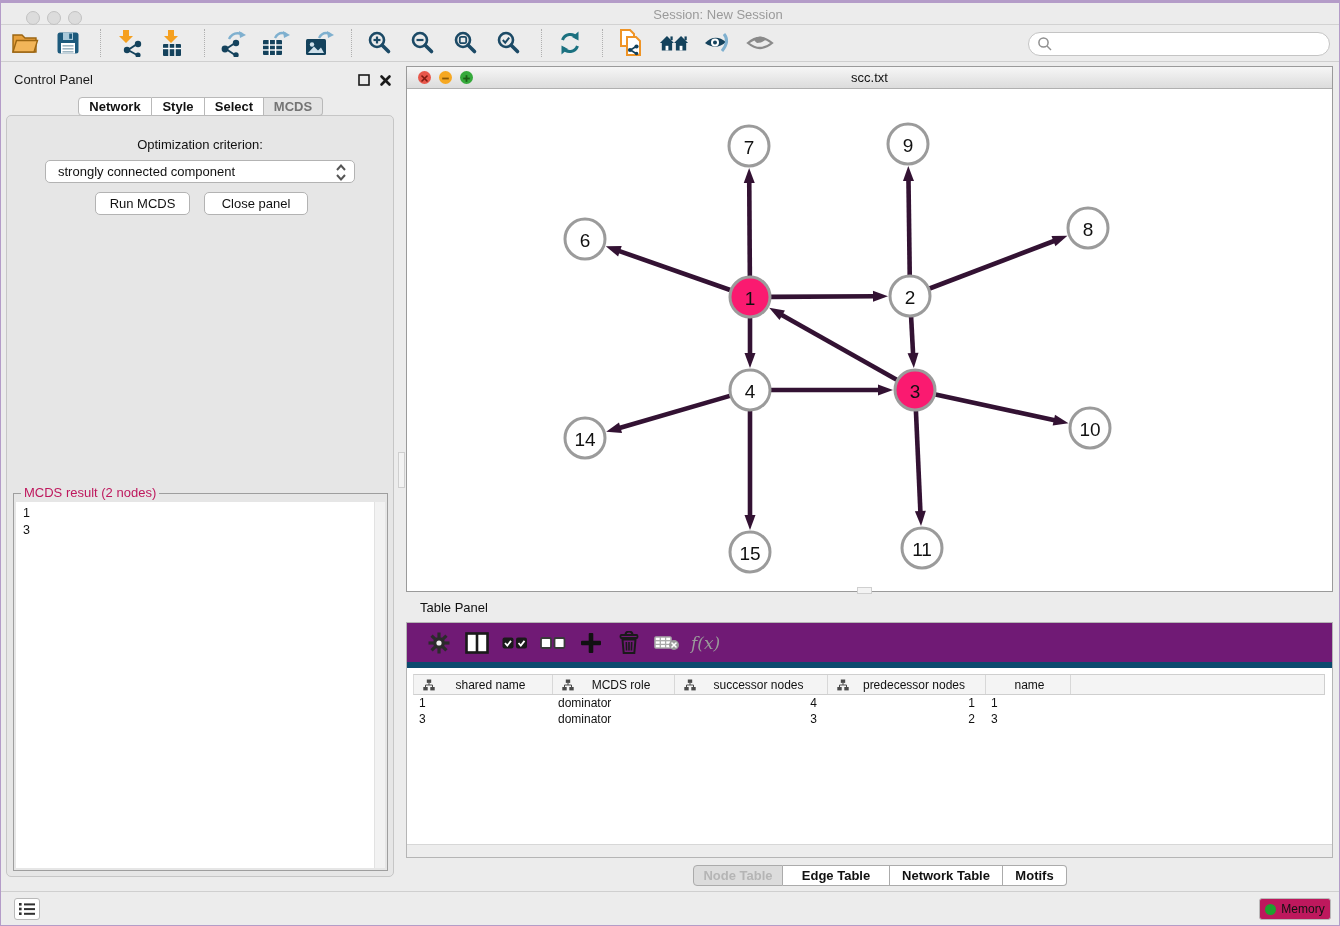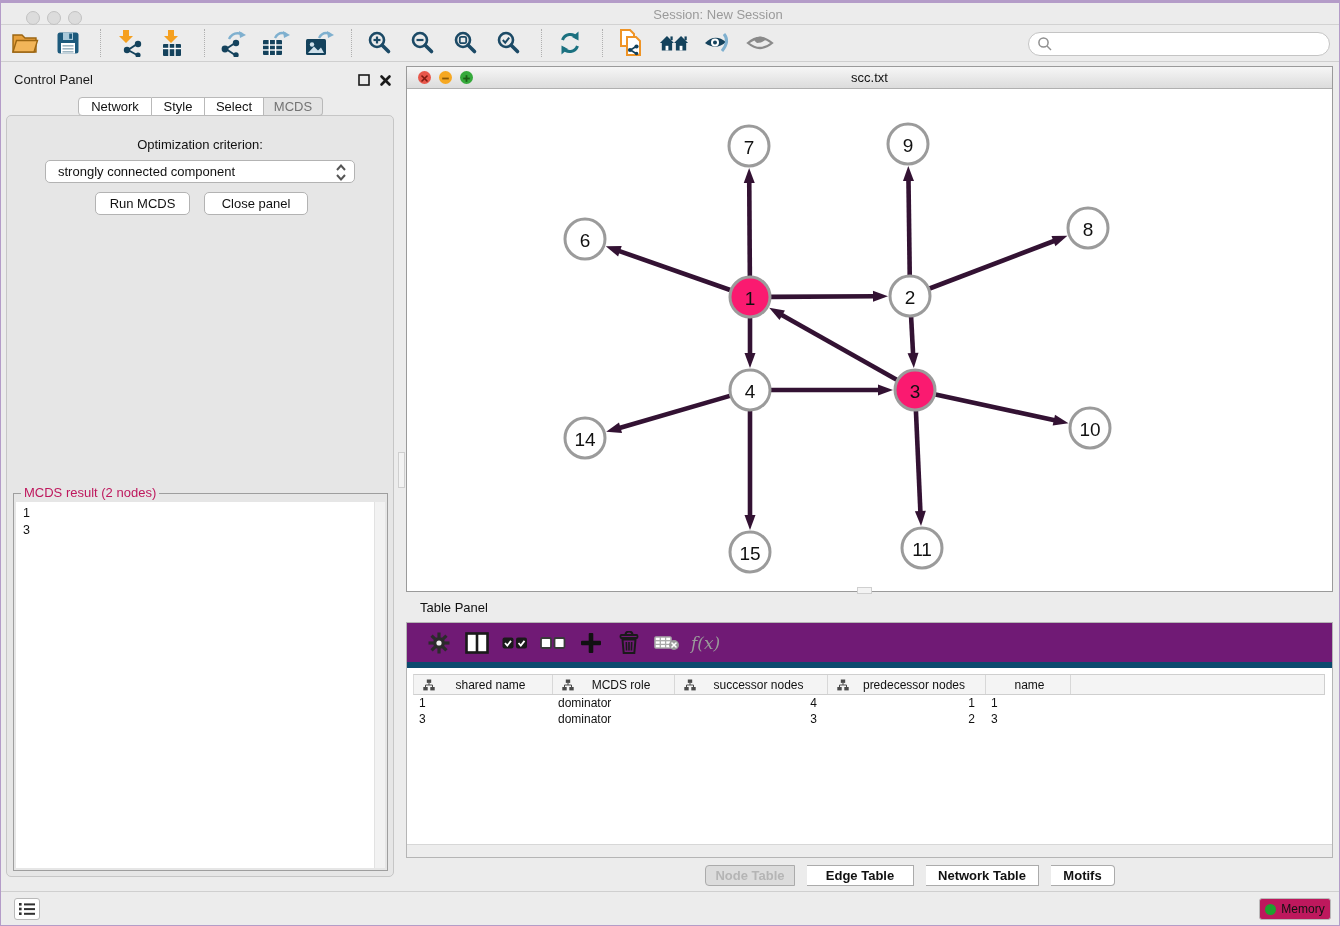--- a/index.html
+++ b/index.html
@@ -19,21 +19,21 @@
   .tb-sep{width:1px;height:28px;border-left:1px dotted #b0b0b0;margin:0 12px 0 4px;}
   .searchbox{position:absolute;right:10px;top:32px;width:292px;height:22px;background:#fff;border:1px solid #c4c4c4;
              border-radius:12px;display:flex;align-items:center;padding-left:8px;}
   .searchbox input{border:none;outline:none;flex:1;height:18px;font-size:12px;background:transparent;}
 
   
   .cp-header{position:absolute;left:0;top:68px;width:400px;height:24px;}
   .cp-title{position:absolute;left:14px;top:4px;font-size:13px;color:#1a1a1a;}
   .win-btn{position:absolute;top:5px;width:13px;height:13px;}
   .cp-tabs{position:absolute;left:78px;top:97px;height:19px;display:flex;z-index:5;}
-  .cp-tab{box-sizing:border-box;border:1px solid #b9b9b9;border-left-width:0;background:#fff;font-size:13px;font-weight:normal;
+  .cp-tab{box-sizing:border-box;border:1px solid #b9b9b9;border-left-width:0;background:#fff;font-size:13px;font-weight:bold;
           display:flex;align-items:center;justify-content:center;padding:0 2px;}
   .cp-tab:first-child{border-left-width:1px;border-radius:4px 0 0 4px;}
   .cp-tab:last-child{border-radius:0 4px 4px 0;}
   .cp-tab.active{background:#e4e4e4;color:#737373;}
   .cp-tab:nth-child(1){width:74px;}.cp-tab:nth-child(2){width:53px;}
   .cp-tab:nth-child(3){width:59px;}.cp-tab:nth-child(4){width:59px;}
   .cp-body{position:absolute;left:6px;top:115px;width:388px;height:762px;background:#e6e6e6;
            border:1px solid #c6c6c6;border-radius:5px;box-sizing:border-box;}
   .opt-label{position:absolute;left:0;top:21px;width:100%;text-align:center;font-size:13px;}
   .dropdown{position:absolute;left:38px;top:44px;width:310px;height:23px;background:#fff;border:1px solid #b3b3b3;
@@ -72,21 +72,21 @@
   .thead{display:flex;height:21px;background:#f4f4f4;border:1px solid #cfcfcf;border-left:1px solid #dcdcdc;box-sizing:border-box;}
   .th{display:flex;align-items:center;border-right:1px solid #d8d8d8;font-size:12px;padding-left:9px;box-sizing:border-box;}
   .th .th-label{flex:1;text-align:center;padding-right:6px;}
   .th svg{flex:0 0 auto;}
   .th-filler{flex:1;border-right:none;}
   .tr{display:flex;height:16px;align-items:center;}
   .td{font-size:12px;box-sizing:border-box;padding:0 10px 0 6px;overflow:hidden;white-space:nowrap;}
   .tp-bottom-strip{position:absolute;left:0;right:0;bottom:0;height:12px;background:#ededed;border-top:1px solid #d7d7d7;}
   .tp-tabs{position:absolute;left:693px;top:865px;height:21px;display:flex;z-index:5;}
   .tp-tab{box-sizing:border-box;border:1px solid #ababab;border-left-width:0;background:#fff;font-size:13px;font-weight:bold;
-          display:flex;align-items:center;justify-content:center;margin-left:12px;}
+          display:flex;align-items:center;justify-content:center;}
   .tp-tab:first-child{border-left-width:1px;border-radius:4px 0 0 4px;}
   .tp-tab:last-child{border-radius:0 4px 4px 0;}
   .tp-tab.active{background:#dcdcdc;color:#b5b5b5;}
 
   
   .statusbar{position:absolute;left:0;bottom:0;width:100%;height:35px;background:#ececec;border-top:1px solid #cfcfcf;box-sizing:border-box;}
   .list-btn{position:absolute;left:14px;top:6px;width:26px;height:22px;background:#fff;border:1px solid #b9b9b9;border-radius:3px;
             display:flex;align-items:center;justify-content:center;box-sizing:border-box;}
   .memory-btn{position:absolute;right:9px;top:6px;width:72px;height:22px;background:#be185d;border:1px solid #b9b9b9;border-radius:3px;
               display:flex;align-items:center;justify-content:center;gap:5px;font-size:12px;box-sizing:border-box;}

